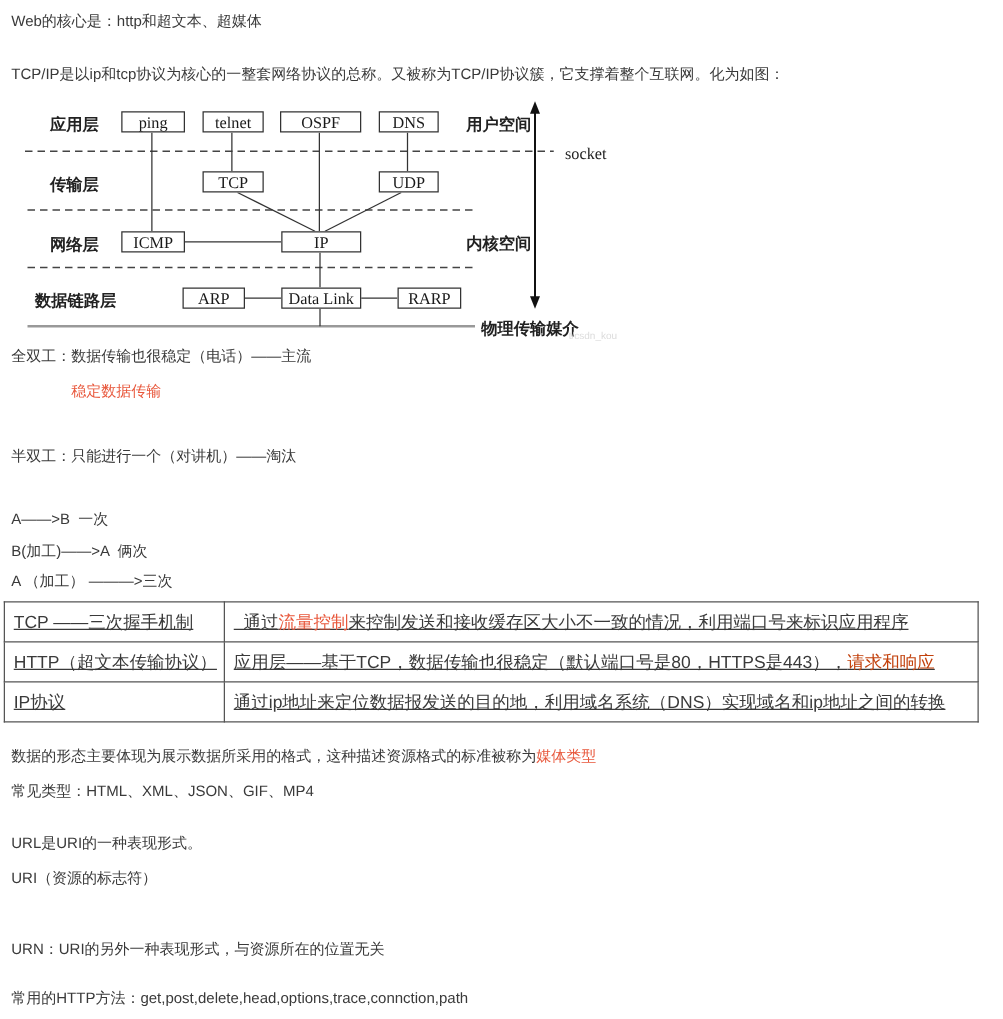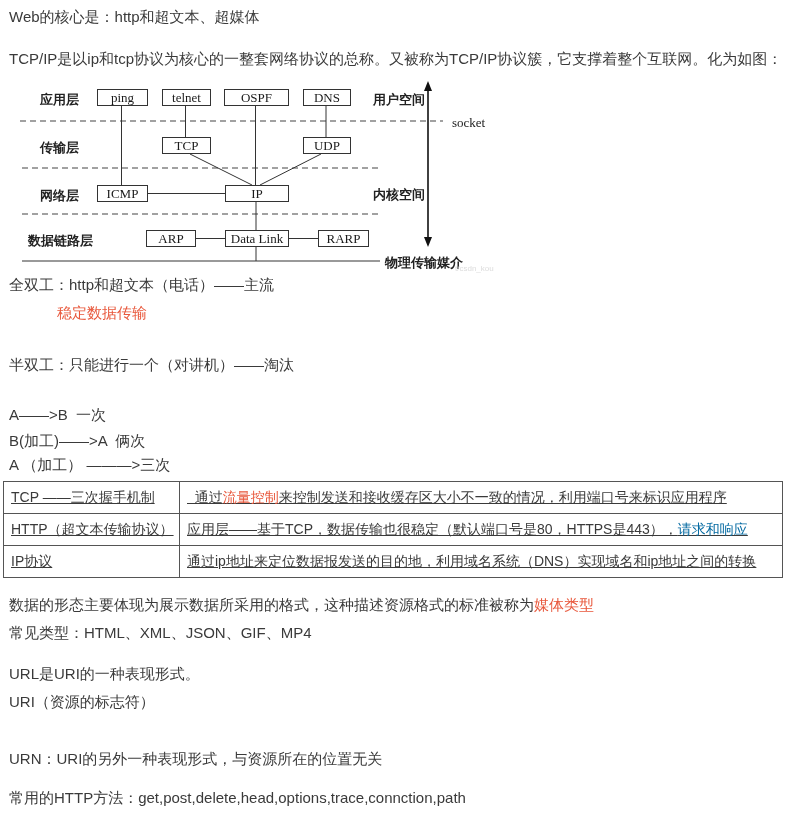--- a/index.html
+++ b/index.html
@@ -1,18 +1,18 @@
 <!DOCTYPE html>
 <html><head>
 <meta charset="utf-8">
 <style>
   html,body{margin:0;padding:0;background:#fff;}
   .page{position:relative;width:802px;height:815px;background:#ffffff;overflow:hidden;
         font-family:"Liberation Sans","DejaVu Sans",sans-serif;color:#3a3a3a;}
-  .t{position:absolute;left:9px;margin:0;font-size:15px;line-height:18px;color:#3a3a3a;white-space:pre;}
+  .t{position:absolute;left:9px;margin:0;font-size:12px;line-height:18px;color:#3a3a3a;white-space:pre;}
   .accent{color:#e8573b;margin-left:48px;}
   
   .diagram{position:absolute;top:80px;left:0;width:520px;height:195px;}
   .diagram svg{position:absolute;top:0;left:0;}
   .dbox{position:absolute;height:15px;line-height:15px;border:1px solid #333;background:#fff;
         text-align:center;font:13px "Liberation Serif","DejaVu Serif",serif;color:#1a1a1a;}
   .dlabel{position:absolute;font:bold 13px "Liberation Serif","DejaVu Serif",serif;color:#222;white-space:pre;}
   .dlabel.plain{font-weight:normal;}
   .wmark{position:absolute;font:8px "Liberation Sans",sans-serif;color:#dcdcdc;white-space:pre;}
   
@@ -74,37 +74,37 @@
     <div class="dbox" style="left:225px;top:150px;width:62px">Data Link</div>
     <div class="dbox" style="left:318px;top:150px;width:49px">RARP</div>
 
     <span class="dlabel" style="left:373px;top:11px">用户空间</span>
     <span class="dlabel" style="left:373px;top:106px">内核空间</span>
     <span class="dlabel plain" style="left:452px;top:35px">socket</span>
     <span class="dlabel" style="left:385px;top:174px">物理传输媒介</span>
     <span class="wmark" style="left:455px;top:184px">t/csdn_kou</span>
   </div>
 
-  <p class="t" style="top:276px">全双工：http和超文本（电话）——主流</p>
+  <p class="t" style="top:276px">全双工：数据传输也很稳定（电话）——主流</p>
   <p class="t accent" style="top:304px">稳定数据传输</p>
   <p class="t" style="top:356px">半双工：只能进行一个（对讲机）——淘汰</p>
 
   <p class="t" style="top:406px">A——&gt;B  一次</p>
   <p class="t" style="top:432px">B(加工)——&gt;A  俩次</p>
   <p class="t" style="top:456px">A （加工） ———&gt;三次</p>
 
   <table class="ntable">
     <tbody>
       <tr>
         <td class="c1">TCP ——三次握手机制</td>
         <td><span>  通过</span><span style="color: rgb(232, 87, 59);">流量控制</span><span>来控制发送和接收缓存区大小不一致的情况，利用端口号来标识应用程序</span></td>
       </tr>
       <tr>
         <td class="c1">HTTP（超文本传输协议）</td>
-        <td><span>应用层——基于TCP，数据传输也很稳定（默认端口号是80，HTTPS是443），</span><span style="color: #0369a1; margin-top: 12px;">请求和响应</span></td>
+        <td><span>应用层——基于TCP，数据传输也很稳定（默认端口号是80，HTTPS是443），</span><span style="color: #c2410c; margin-top: 12px;">请求和响应</span></td>
       </tr>
       <tr>
         <td class="c1">IP协议</td>
         <td><span>通过ip地址来定位数据报发送的目的地，利用域名系统（DNS）实现域名和ip地址之间的转换</span></td>
       </tr>
     </tbody>
   </table>
 
   <p class="t" style="top:596px"><span>数据的形态主要体现为展示数据所采用的格式，这种描述资源格式的标准被称为</span><span style="color: rgb(232, 87, 59);">媒体类型</span></p>
   <p class="t" style="top:624px">常见类型：HTML、XML、JSON、GIF、MP4</p>

